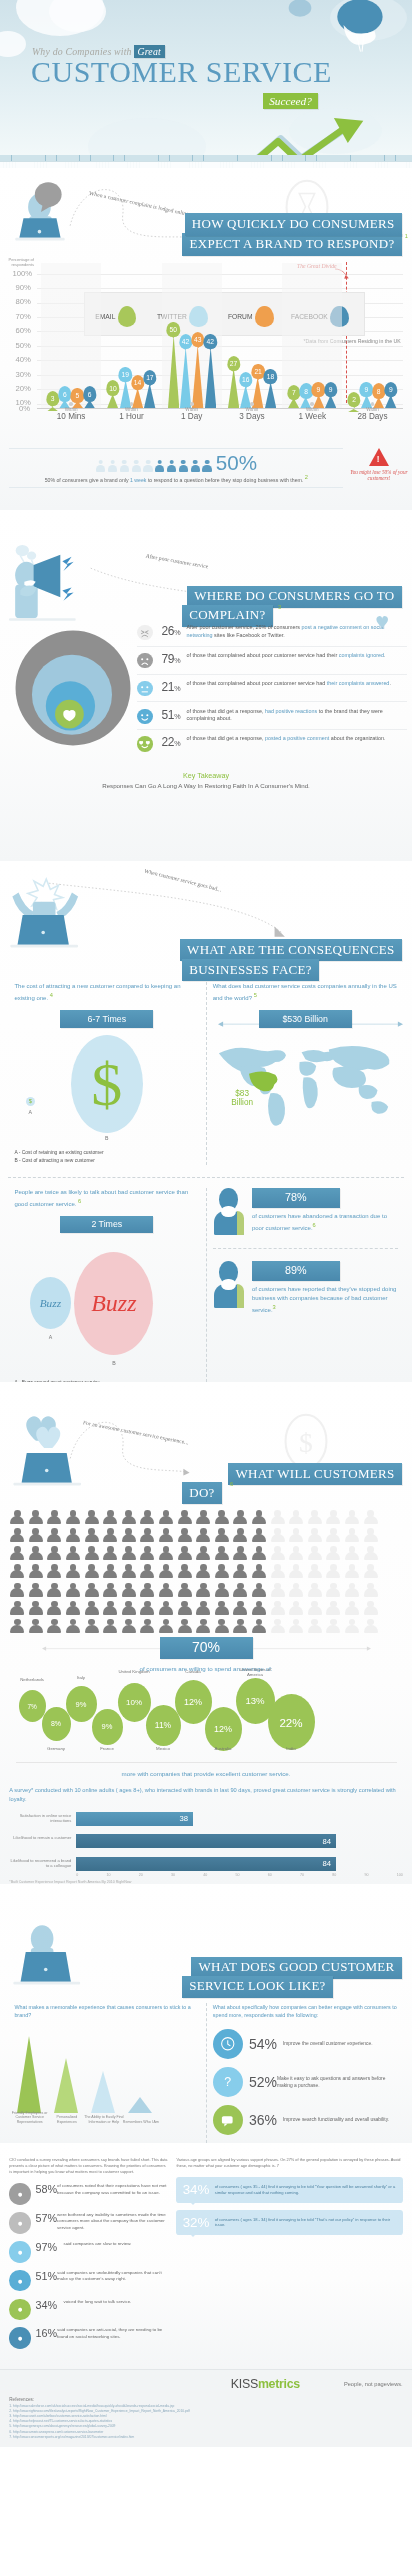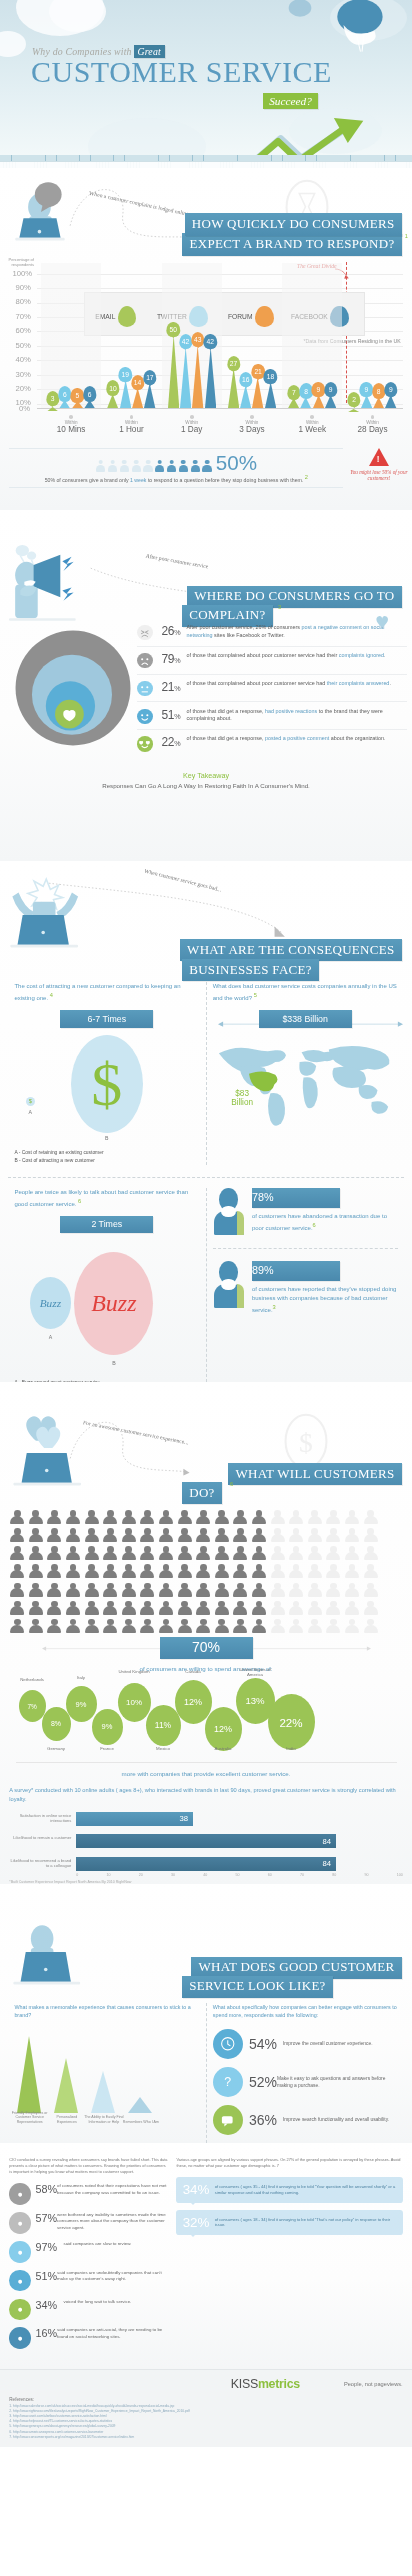--- a/index.html
+++ b/index.html
@@ -99,21 +99,21 @@
   .spike { width:11.3px; position:relative; }
   .spike .tri { width:100%; height:100%; }
   .bub {
     position:absolute; left:50%; transform:translateX(-50%);
     width:13.4px; height:15.5px; border-radius:50% 50% 50% 50%/58% 58% 42% 42%;
     color:#fff; font-size:6.7px; display:flex; align-items:center; justify-content:center;
     font-family:"Liberation Sans",sans-serif;
   }
   .bub:after{content:"";position:absolute;bottom:-2.6px;left:50%;transform:translateX(-50%);
     border:2.6px solid transparent;border-top-color:inherit;}
-  .xlabels { position:absolute; left:41px; right:9.3px; bottom:14px; display:flex; }
+  .xlabels { position:absolute; left:41px; right:9.3px; bottom:27px; display:flex; }
   .xl { flex:1; text-align:center; }
   .xl .sm { font-size:4.6px; color:#999; display:block; }
   .xl .bg { font-size:8.2px; color:#666; }
   .xdot { width:3.6px;height:3.6px;border-radius:50%;background:#cfcfcf;margin:2.1px auto 1.5px; }
 
   
   .peoplebar { position:relative; margin:0 9.3px 0 9.3px; border-top:0.5px solid #e3eaee;
      border-bottom:0.5px solid #e3eaee; padding:4.1px 0 3.1px; }
   .prow { display:flex; align-items:flex-end; justify-content:center; gap:1.5px; }
   .pfig { width:10.3px; height:12.4px; position:relative; }
@@ -165,21 +165,21 @@
   .buzzoval { border-radius:50%; display:flex;align-items:center;justify-content:center;
      font-family:"Liberation Serif",serif; font-style:italic;}
   .personfig { width:32px; height:47px; position:relative; flex:none; }
   .personfig .head { position:absolute;left:6.2px;top:0;width:19.6px;height:23px;border-radius:50%;background:#4a8fb5;}
   .personfig .body { position:absolute;left:1px;bottom:0;width:30px;height:24px;background:#4a8fb5;
     border-radius:11.3px 11.3px 1.5px 1.5px;}
   .personfig .accent { position:absolute;right:1px;bottom:0;width:7.2px;height:24px;background:#b5cd77;
     border-radius:0 10.3px 1.5px 0;}
   .personfig .collar { position:absolute;left:8.8px;bottom:17.5px;width:14.4px;height:11.3px;background:#fff;border-radius:50%;}
   .statbig { background:linear-gradient(180deg,#5a9cbd,#4a89ad); color:#fff; font-size:10.8px;
-     padding:3.6px 0 4.6px; width:88px; box-shadow:1px 1px 0 rgba(0,0,0,.06);}
+     text-align:center; padding:3.6px 0 4.6px; width:88px; box-shadow:1px 1px 0 rgba(0,0,0,.06);}
   .statdesc { color:#5b9bc0; font-size:6px; line-height:1.55; margin-top:4.1px; }
 
   
   .peoplegrid { padding:0 9.3px; }
   .pgrow { display:flex; gap:3.1px; margin-bottom:2.6px; }
   .pgfig { width:15.5px;height:15.5px;position:relative; }
   .pgfig i{position:absolute;left:4.6px;top:0;width:6.7px;height:6.7px;border-radius:50%;}
   .pgfig b{position:absolute;bottom:1.5px;left:1px;width:14px;height:8.2px;border-radius:6.7px 6.7px 1px 1px;}
   .wide70 { text-align:center; margin-top:3.1px; }
   .spendnote { color:#5b9bc0; font-size:6.2px; text-align:center; margin:5.2px 0 2.1px; }
@@ -668,21 +668,21 @@
         <div class="collead">
           <span>What does bad customer service costs companies annually in the US and the world?</span>
           <span class="sup">5</span>
         </div>
         <div style="position:relative;">
           <svg style="position:absolute;left:5.2px;top:8.2px;" width="185" height="10.3" viewBox="0 0 360 20">
             <line x1="4" y1="10" x2="356" y2="10" stroke="#9cc4d8" stroke-width="1"></line>
             <polygon points="0,10 10,5 10,15" fill="#9cc4d8"></polygon>
               <polygon points="360,10 350,5 350,15" fill="#9cc4d8"></polygon>
           </svg>
-          <div class="badge" style="width:93px;position:relative;">$338 Billion</div>
+          <div class="badge" style="width:93px;position:relative;">$530 Billion</div>
         </div>
         <div class="worldmap">
           <svg viewBox="0 0 380 190" width="100%" height="98">
             <g fill="#a9d2e3">
               <path d="M12 36 q34 -18 74 -8 q24 6 42 2 q18 -2 22 10 q-4 14 -22 14 q-16 12 -40 10 q-20 16 -38 6 q-20 -10 -38 -34z"></path>
               <path d="M54 64 q26 -6 52 2 q10 14 -4 24 q-6 18 -24 12 q-18 -8 -24 -38z"></path>
               <path d="M96 104 q16 -6 24 6 q-4 12 -16 10 q-10 -4 -8 -16z"></path>
               <path d="M118 118 q22 -4 28 18 q6 26 -6 44 q-14 12 -22 -6 q-10 -30 0 -56z"></path>
               <path d="M182 34 q26 -10 46 0 q16 -4 24 6 q-4 14 -22 12 q-24 6 -40 -4z"></path>
               <path d="M178 54 q24 -4 34 8 q-2 18 -18 20 q-20 2 -16 -28z"></path>

